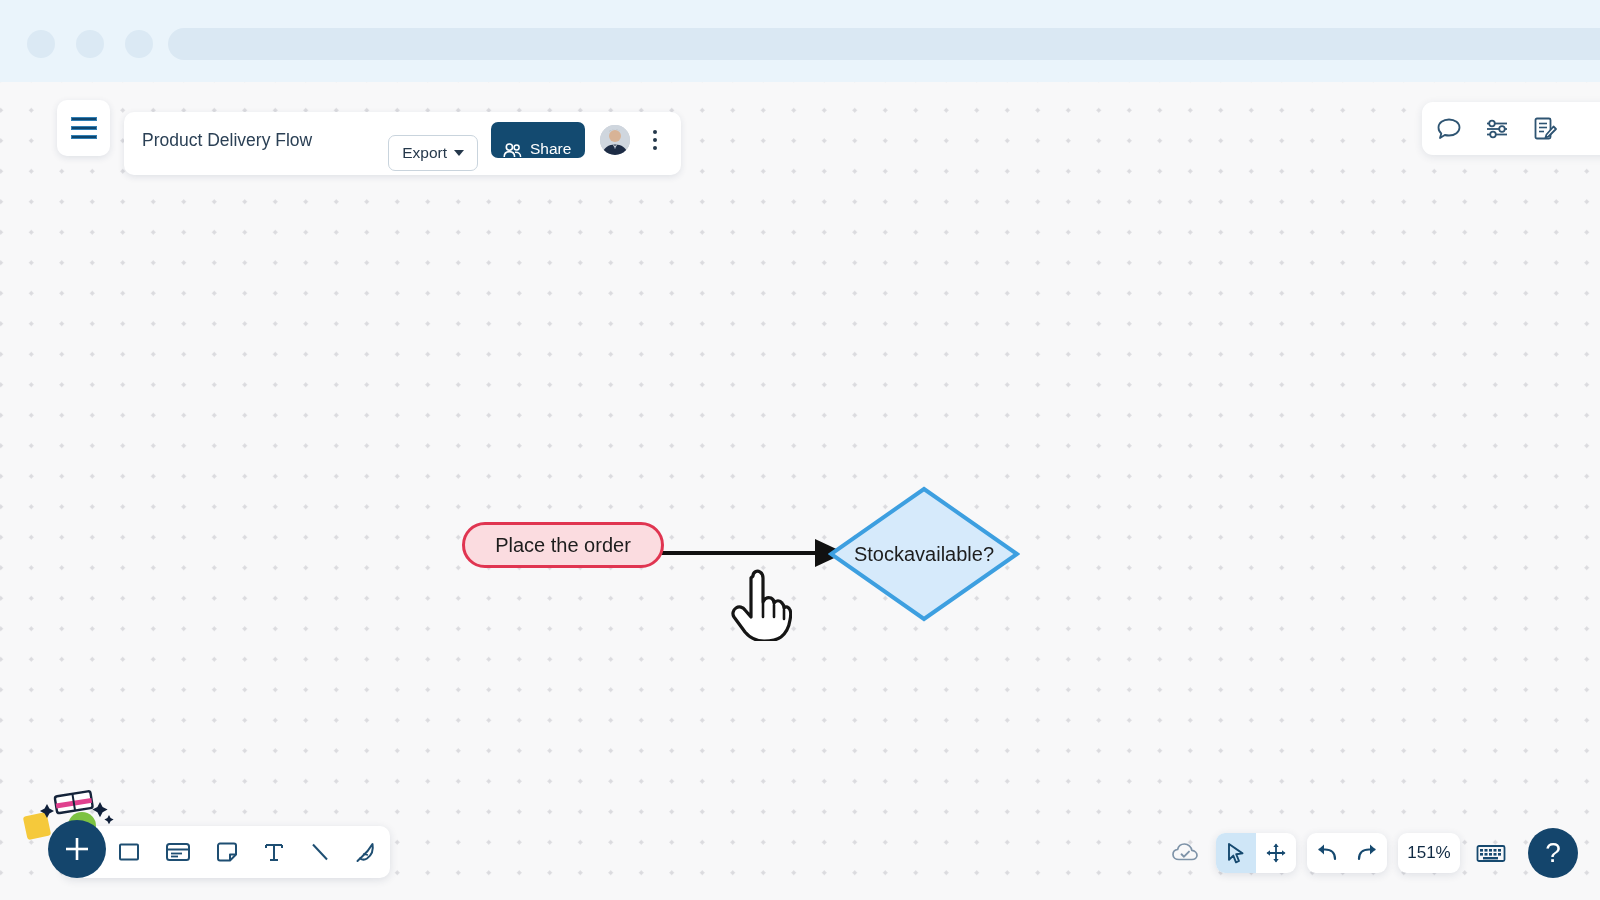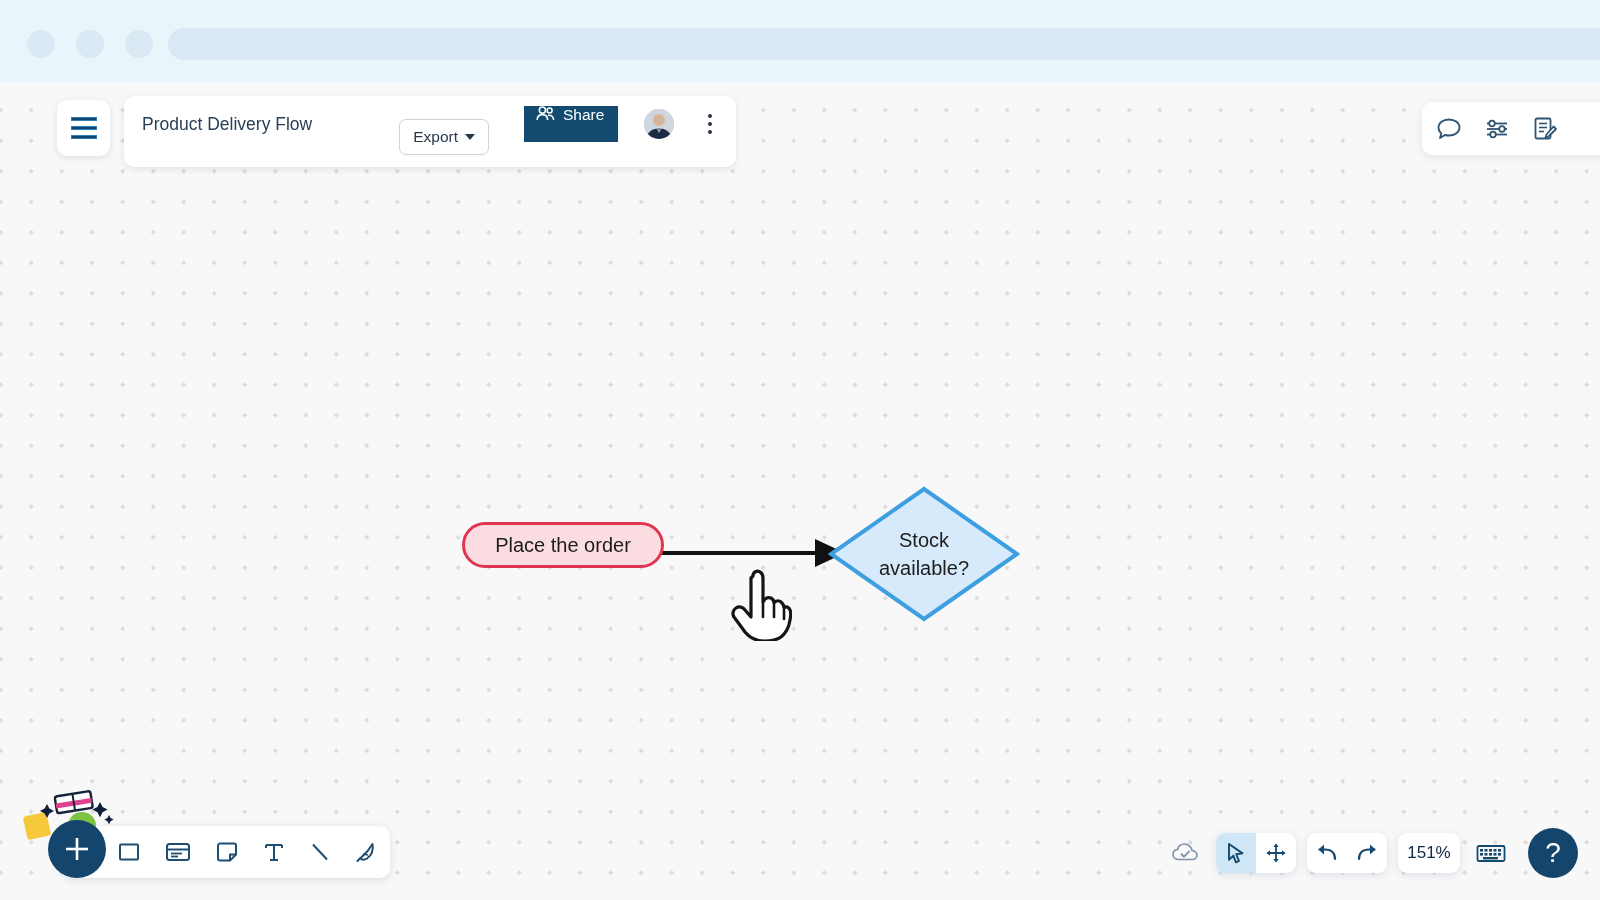--- a/index.html
+++ b/index.html
@@ -78,29 +78,29 @@
   }
   .hamburger { width: 26px; display:flex; flex-direction:column; gap:5px; }
   .hamburger span {
     display:block; height: 4px; border-radius: 1px;
     background: #0d456e;
     box-shadow: 0 0 0 1px #2f7fb5 inset;
   }
 
   .hdr-bar {
     position: absolute;
-    top: 96px; left: 124px;
+    top: 112px; left: 124px;
     height: 56px;
     background: #ffffff;
     border-radius: 10px;
     box-shadow: 0 2px 7px rgba(30,50,80,.11);
     display: flex;
     align-items: center;
-    padding: 0 14px 15px 18px;
-    gap: 15px;
+    padding: 0 14px 7px 18px;
+    gap: 4px;
   }
   .doc-title {
     font-size: 17.5px;
     color: #2b4055;
     white-space: nowrap;
     margin-right: 72px;
     cursor: text;
   }
   .btn-export {
     display: flex; align-items: center; gap: 7px;
@@ -115,25 +115,25 @@
     white-space: nowrap;
     margin-top: 26px;
   }
   .caret-down {
     width: 0; height: 0;
     border-left: 5px solid transparent;
     border-right: 5px solid transparent;
     border-top: 6px solid #25384b;
   }
   .btn-share {
-    display: flex; align-items: flex-start; gap: 8px;
+    display: flex; align-items: flex-end; gap: 8px;
     height: 36px;
     padding: 0 14px 0 12px;
-    margin-left: 20px;
-    border-radius: 0;
+    margin-left: 9px;
+    border-radius: 7px;
     background: #134a70;
     color: #ffffff;
     font-size: 15.5px;
     cursor: pointer;
     white-space: nowrap;
   }
   .avatar {
     width: 30px; height: 30px;
     border-radius: 50%;
     margin-left: 11px;
@@ -193,21 +193,21 @@
 
   .shape-diamond-wrap {
     position: absolute;
     left: 828px; top: 404px;
     width: 192px; height: 136px;
     cursor: pointer;
   }
   .shape-diamond-label {
     position: absolute;
     left: 0; top: 0; width: 192px; height: 136px;
-    display: flex; flex-direction: column;
+    display: flex; flex-direction: row;
     align-items: center; justify-content: center;
     font-size: 20px;
     color: #1d1d1d;
     line-height: 28px;
     text-align: center;
     pointer-events: none;
   }
 
   .connector {
     position: absolute;

